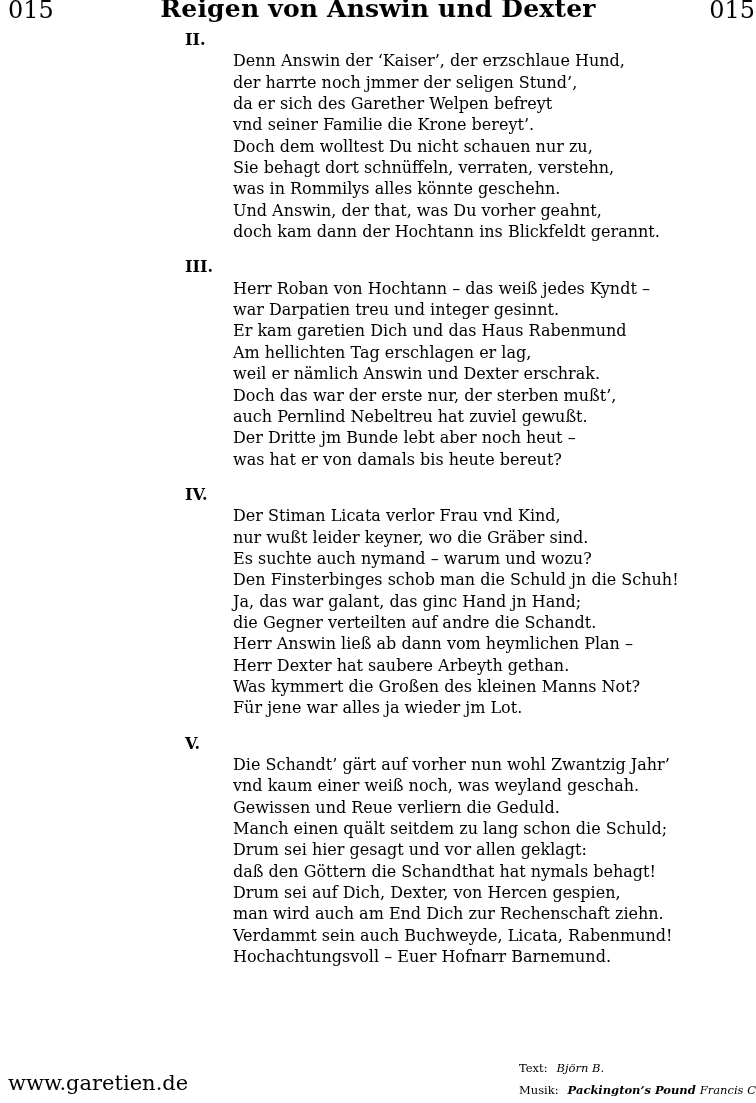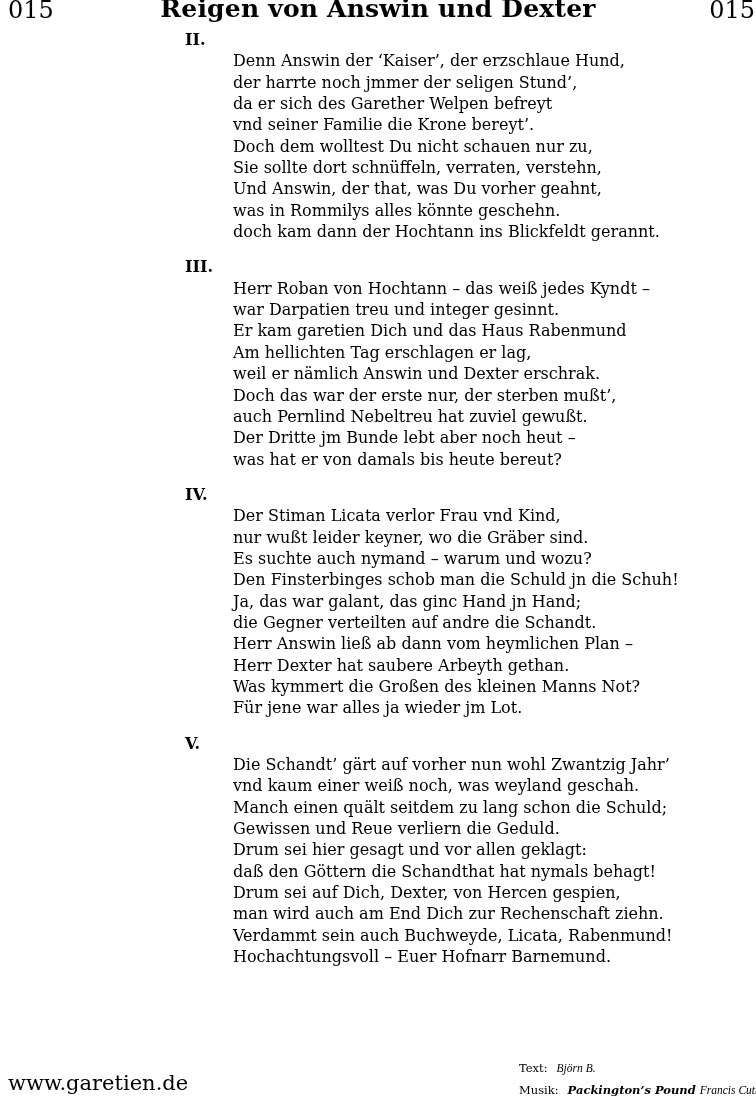--- a/index.html
+++ b/index.html
@@ -68,43 +68,43 @@
     font-size: 11.5px;
   }
   .credit-row {
     height: 22px;
     white-space: nowrap;
   }
   .credit-label {
     display: inline-block;
     margin-right: 9px;
   }
-  .italic { font-style: italic; font-family: Liberation Serif, serif; }
+  .italic { font-style: italic; }
   .bold-italic { font-style: italic; font-weight: bold; margin-right: 4px; margin-top: 20px; }
 </style>
 </head>
 <body>
 
 <div class="page-number left">015</div>
 
 <div class="page-title">Reigen von Answin und Dexter</div>
 
 <div class="page-number right">015</div>
 
 <div id="poem">
     <div class="stanza">
       <div class="stanza-number">II.</div>
       <div class="verse-line">Denn Answin der ‘Kaiser’, der erzschlaue Hund,</div>
       <div class="verse-line">der harrte noch jmmer der seligen Stund’,</div>
       <div class="verse-line">da er sich des Garether Welpen befreyt</div>
       <div class="verse-line">vnd seiner Familie die Krone bereyt’.</div>
       <div class="verse-line">Doch dem wolltest Du nicht schauen nur zu,</div>
-      <div class="verse-line">Sie sollte dort schnüffeln, verraten, verstehn,</div>
+      <div class="verse-line">Sie behagt dort schnüffeln, verraten, verstehn,</div>
+      <div class="verse-line">was in Rommilys alles könnte geschehn.</div>
       <div class="verse-line">Und Answin, der that, was Du vorher geahnt,</div>
-      <div class="verse-line">was in Rommilys alles könnte geschehn.</div>
       <div class="verse-line">doch kam dann der Hochtann ins Blickfeldt gerannt.</div>
     </div>
     <div class="stanza">
       <div class="stanza-number">III.</div>
       <div class="verse-line">Herr Roban von Hochtann – das weiß jedes Kyndt –</div>
       <div class="verse-line">war Darpatien treu und integer gesinnt.</div>
       <div class="verse-line">Er kam garetien Dich und das Haus Rabenmund</div>
       <div class="verse-line">Am hellichten Tag erschlagen er lag,</div>
       <div class="verse-line">weil er nämlich Answin und Dexter erschrak.</div>
       <div class="verse-line">Doch das war der erste nur, der sterben mußt’,</div>
@@ -122,22 +122,22 @@
       <div class="verse-line">die Gegner verteilten auf andre die Schandt.</div>
       <div class="verse-line">Herr Answin ließ ab dann vom heymlichen Plan –</div>
       <div class="verse-line">Herr Dexter hat saubere Arbeyth gethan.</div>
       <div class="verse-line">Was kymmert die Großen des kleinen Manns Not?</div>
       <div class="verse-line">Für jene war alles ja wieder jm Lot.</div>
     </div>
     <div class="stanza">
       <div class="stanza-number">V.</div>
       <div class="verse-line">Die Schandt’ gärt auf vorher nun wohl Zwantzig Jahr’</div>
       <div class="verse-line">vnd kaum einer weiß noch, was weyland geschah.</div>
+      <div class="verse-line">Gewissen und Reue verliern die Geduld.</div>
       <div class="verse-line">Manch einen quält seitdem zu lang schon die Schuld;</div>
-      <div class="verse-line">Gewissen und Reue verliern die Geduld.</div>
       <div class="verse-line">Drum sei hier gesagt und vor allen geklagt:</div>
       <div class="verse-line">daß den Göttern die Schandthat hat nymals behagt!</div>
       <div class="verse-line">Drum sei auf Dich, Dexter, von Hercen gespien,</div>
       <div class="verse-line">man wird auch am End Dich zur Rechenschaft ziehn.</div>
       <div class="verse-line">Verdammt sein auch Buchweyde, Licata, Rabenmund!</div>
       <div class="verse-line">Hochachtungsvoll – Euer Hofnarr Barnemund.</div>
     </div>
   </div>
 
 <div class="footer-website">www.garetien.de</div>

